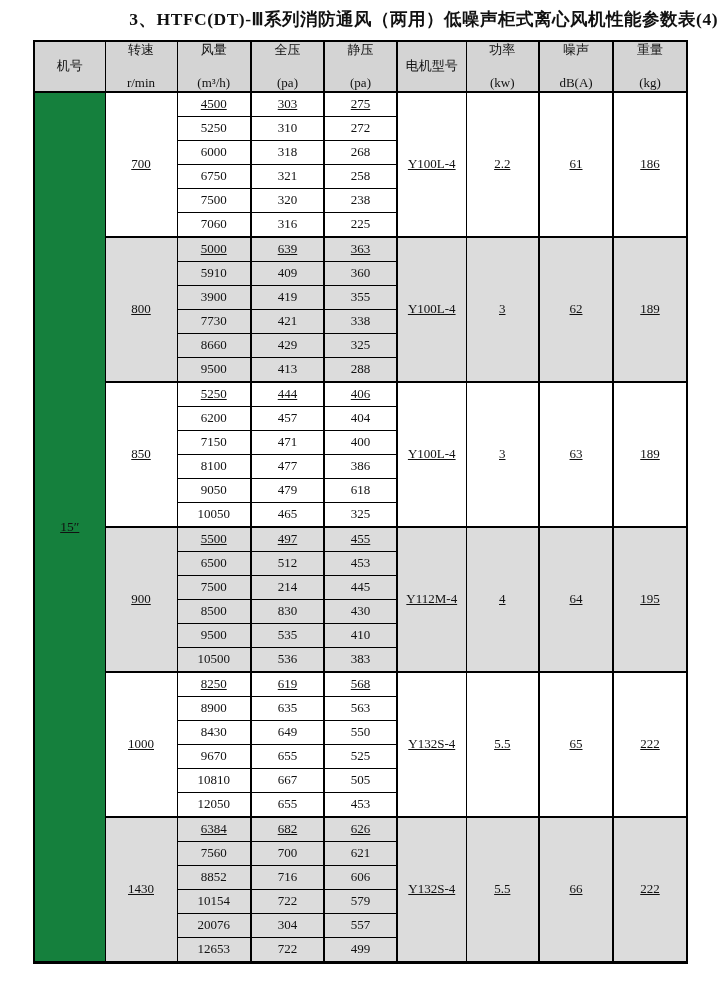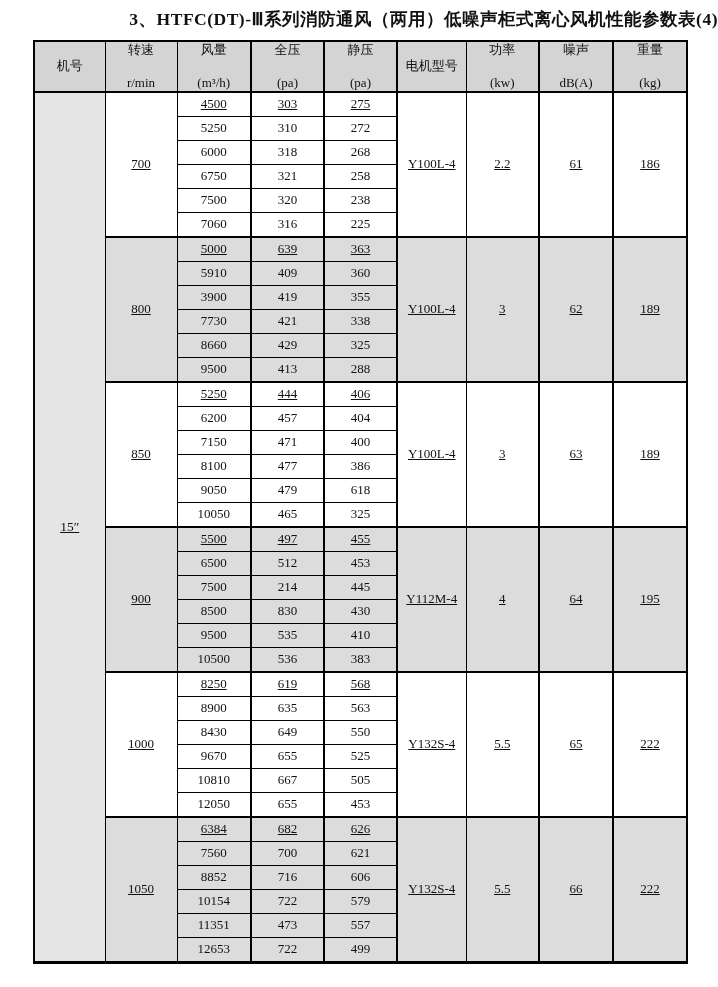--- a/index.html
+++ b/index.html
@@ -56,21 +56,21 @@
   }
   
   .spec-table tr.group-start td {
     border-top-width: 2px;
     text-decoration: underline;
   }
   .spec-table tr.shaded td {
     background: #dcdcdc;
   }
   .spec-table td.machine-cell {
-    background: #e5e5e5;
+    background: #15803d;
     font-size: 13.5px;
   }
   .hdr-sub { margin-top: 16px; }
 </style>
 </head>
 <body>
 
 <div class="page">
   <h1 class="page-title">3、HTFC(DT)-Ⅲ系列消防通风（两用）低噪声柜式离心风机性能参数表(4)</h1>
 
@@ -295,21 +295,21 @@
           <td class="col3">10810</td>
           <td class="col4">667</td>
           <td class="col5">505</td>
         </tr>
         <tr>
           <td class="col3">12050</td>
           <td class="col4">655</td>
           <td class="col5">453</td>
         </tr>
         <tr class="shaded group-start">
-          <td class="col2" rowspan="6">1050</td>
+          <td class="col2" rowspan="6">1430</td>
           <td class="col3">6384</td>
           <td class="col4">682</td>
           <td class="col5">626</td>
           <td class="col6" rowspan="6">Y132S-4</td>
           <td class="col7" rowspan="6">5.5</td>
           <td class="col8" rowspan="6">66</td>
           <td class="col9" rowspan="6">222</td>
         </tr>
         <tr class="shaded">
           <td class="col3">7560</td>
@@ -320,22 +320,22 @@
           <td class="col3">8852</td>
           <td class="col4">716</td>
           <td class="col5">606</td>
         </tr>
         <tr class="shaded">
           <td class="col3">10154</td>
           <td class="col4">722</td>
           <td class="col5">579</td>
         </tr>
         <tr class="shaded">
-          <td class="col3">11351</td>
-          <td class="col4">473</td>
+          <td class="col3">20076</td>
+          <td class="col4">304</td>
           <td class="col5">557</td>
         </tr>
         <tr class="shaded">
           <td class="col3">12653</td>
           <td class="col4">722</td>
           <td class="col5">499</td>
         </tr>
       </tbody>
   </table>
 </div>

